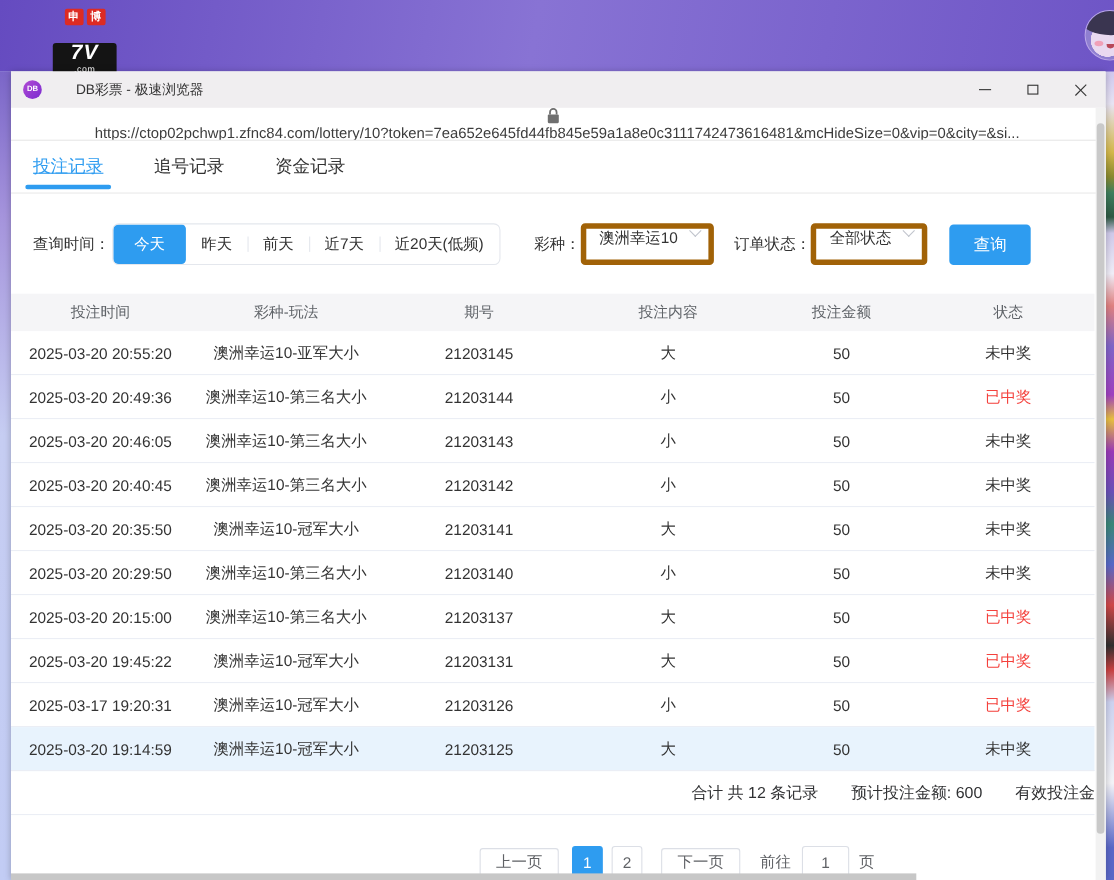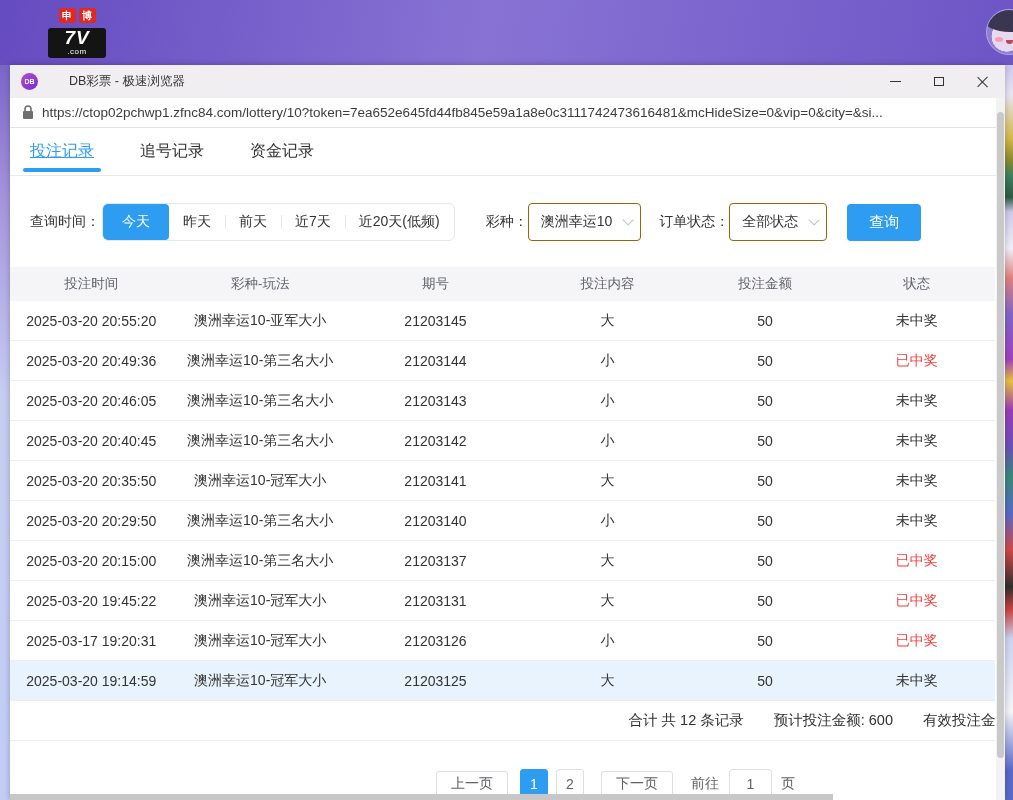--- a/index.html
+++ b/index.html
@@ -17,21 +17,21 @@
       #3f7f5f 15%, #2e5a44 18%, #cfc9ea 20%, #f0eef8 25%,
       #e08080 29%, #7f65c8 34%, #a040c0 40%, #e8c040 43%,
       #9a3ab8 47%, #6a50b8 52%, #3a8878 56%, #5868c8 61%,
       #d04848 66%, #303030 71%, #c84040 74%, #ccd2f0 78%,
       #f4f4f8 88%, #5a68c8 96%, #5a68c8 100%); }
 
   .logo { position:absolute; left:48px; top:8px; width:58px; height:50px; }
   .logo .reds { display:flex; gap:3px; justify-content:center; }
   .logo .red { background:#dd2b23; color:#fff; font-size:10px; line-height:15px;
     width:17px; text-align:center; border-radius:2px; font-weight:bold; }
-  .logo .black { background:#141414; border-radius:3px; margin-top:5px; padding:0 3px 2px;
+  .logo .black { background:#141414; border-radius:3px; margin-top:16px; padding:0 3px 2px;
     text-align:center; }
   .logo .seven { color:#fff; font-size:19px; font-weight:bold; font-style:italic;
     letter-spacing:1px; line-height:20px; }
   .logo .com { color:#fff; font-size:8px; line-height:8px; letter-spacing:.5px; }
 
   .nav-items { position:absolute; left:118px; top:0; height:65px; display:flex;
     align-items:center; gap:31px; }
   .nav-item { color:#ffffff; font-size:15px; font-weight:bold; letter-spacing:1px;
     cursor:pointer; white-space:nowrap; }
   .nav-item.hl { color:var(--nav-hl,#f0d24c); }
@@ -61,21 +61,21 @@
   .wbtn { width:44px; height:33px; display:flex; align-items:center; justify-content:center;
     cursor:pointer; }
   .ic-min { width:11px; height:0; border-top:1.4px solid #333; }
   .ic-max { width:10px; height:9px; border:1.4px solid #333; }
   .ic-close { position:relative; width:12px; height:12px; }
   .ic-close::before,.ic-close::after { content:""; position:absolute; left:5px; top:-1px;
     width:1.4px; height:14px; background:#333; }
   .ic-close::before { transform:rotate(45deg); } .ic-close::after { transform:rotate(-45deg); }
 
   .urlbar { height:30px; background:#fff; border-bottom:1px solid #e3e3e3;
-    display:flex; align-items:center; padding:0 14px 0 12px; }
+    display:flex; align-items:center; padding:0 14px 0 12px;flex-direction:column; }
   .lock { flex:0 0 auto; margin-right:8px; }
   .urltext { font-size:13.5px; color:#3c3c3c; white-space:nowrap; overflow:hidden;
     text-overflow:ellipsis; flex:1; }
 
   .content { position:relative; height:672px; background:#fff; overflow:hidden; }
 
   
   .tabs { height:48px; border-bottom:1px solid #e9e9e9; display:flex;
     align-items:center; padding-left:20px; gap:46px; }
   .tab { font-size:16px; color:#333; cursor:pointer; position:relative; height:100%;
@@ -90,22 +90,22 @@
   .tgroup { display:flex; align-items:center; border:1px solid #e4e7ed; border-radius:6px;
     height:38px; margin-left:2px; overflow:hidden; background:#fff; }
   .topt { font-size:14px; color:#333; padding:0 14px; height:100%; display:flex;
     align-items:center; cursor:pointer; position:relative; white-space:nowrap; }
   .topt + .topt::before { content:""; position:absolute; left:0; top:11px; bottom:11px;
     width:1px; background:#e4e7ed; }
   .topt.active { background:var(--accent,#2e9cf0); color:#fff; border-radius:4px;
     padding:16px 19px; }
   .topt.active::before { display:none; }
   .topt.first-after-active::before { display:none; }
-  .selbox { display:flex; align-items:center; justify-content:space-between;
-    border:1px solid #a16207; border-radius:4px; height:38px; padding:0 10px 0 12px;
+  .selbox { display:flex; align-items:flex-start; justify-content:space-between;
+    border:5px solid #a16207; border-radius:4px; height:38px; padding:0 10px 0 12px;
     cursor:pointer; background:#fff; }
   .selval { font-size:14px; color:#333; white-space:nowrap; }
   .chev { width:8px; height:8px; border-right:1.6px solid #c0c4cc;
     border-bottom:1.6px solid #c0c4cc; transform:rotate(45deg) translateY(-3px);
     margin-left:10px; }
   .btn-query { margin-left:20px; width:74px; height:37px; background:var(--accent,#2e9cf0);
     color:#fff; font-size:15px; border:none; border-radius:4px; cursor:pointer; }
 
   
   .tblwrap { margin-top:26px; width:calc(100% - 10px); }

